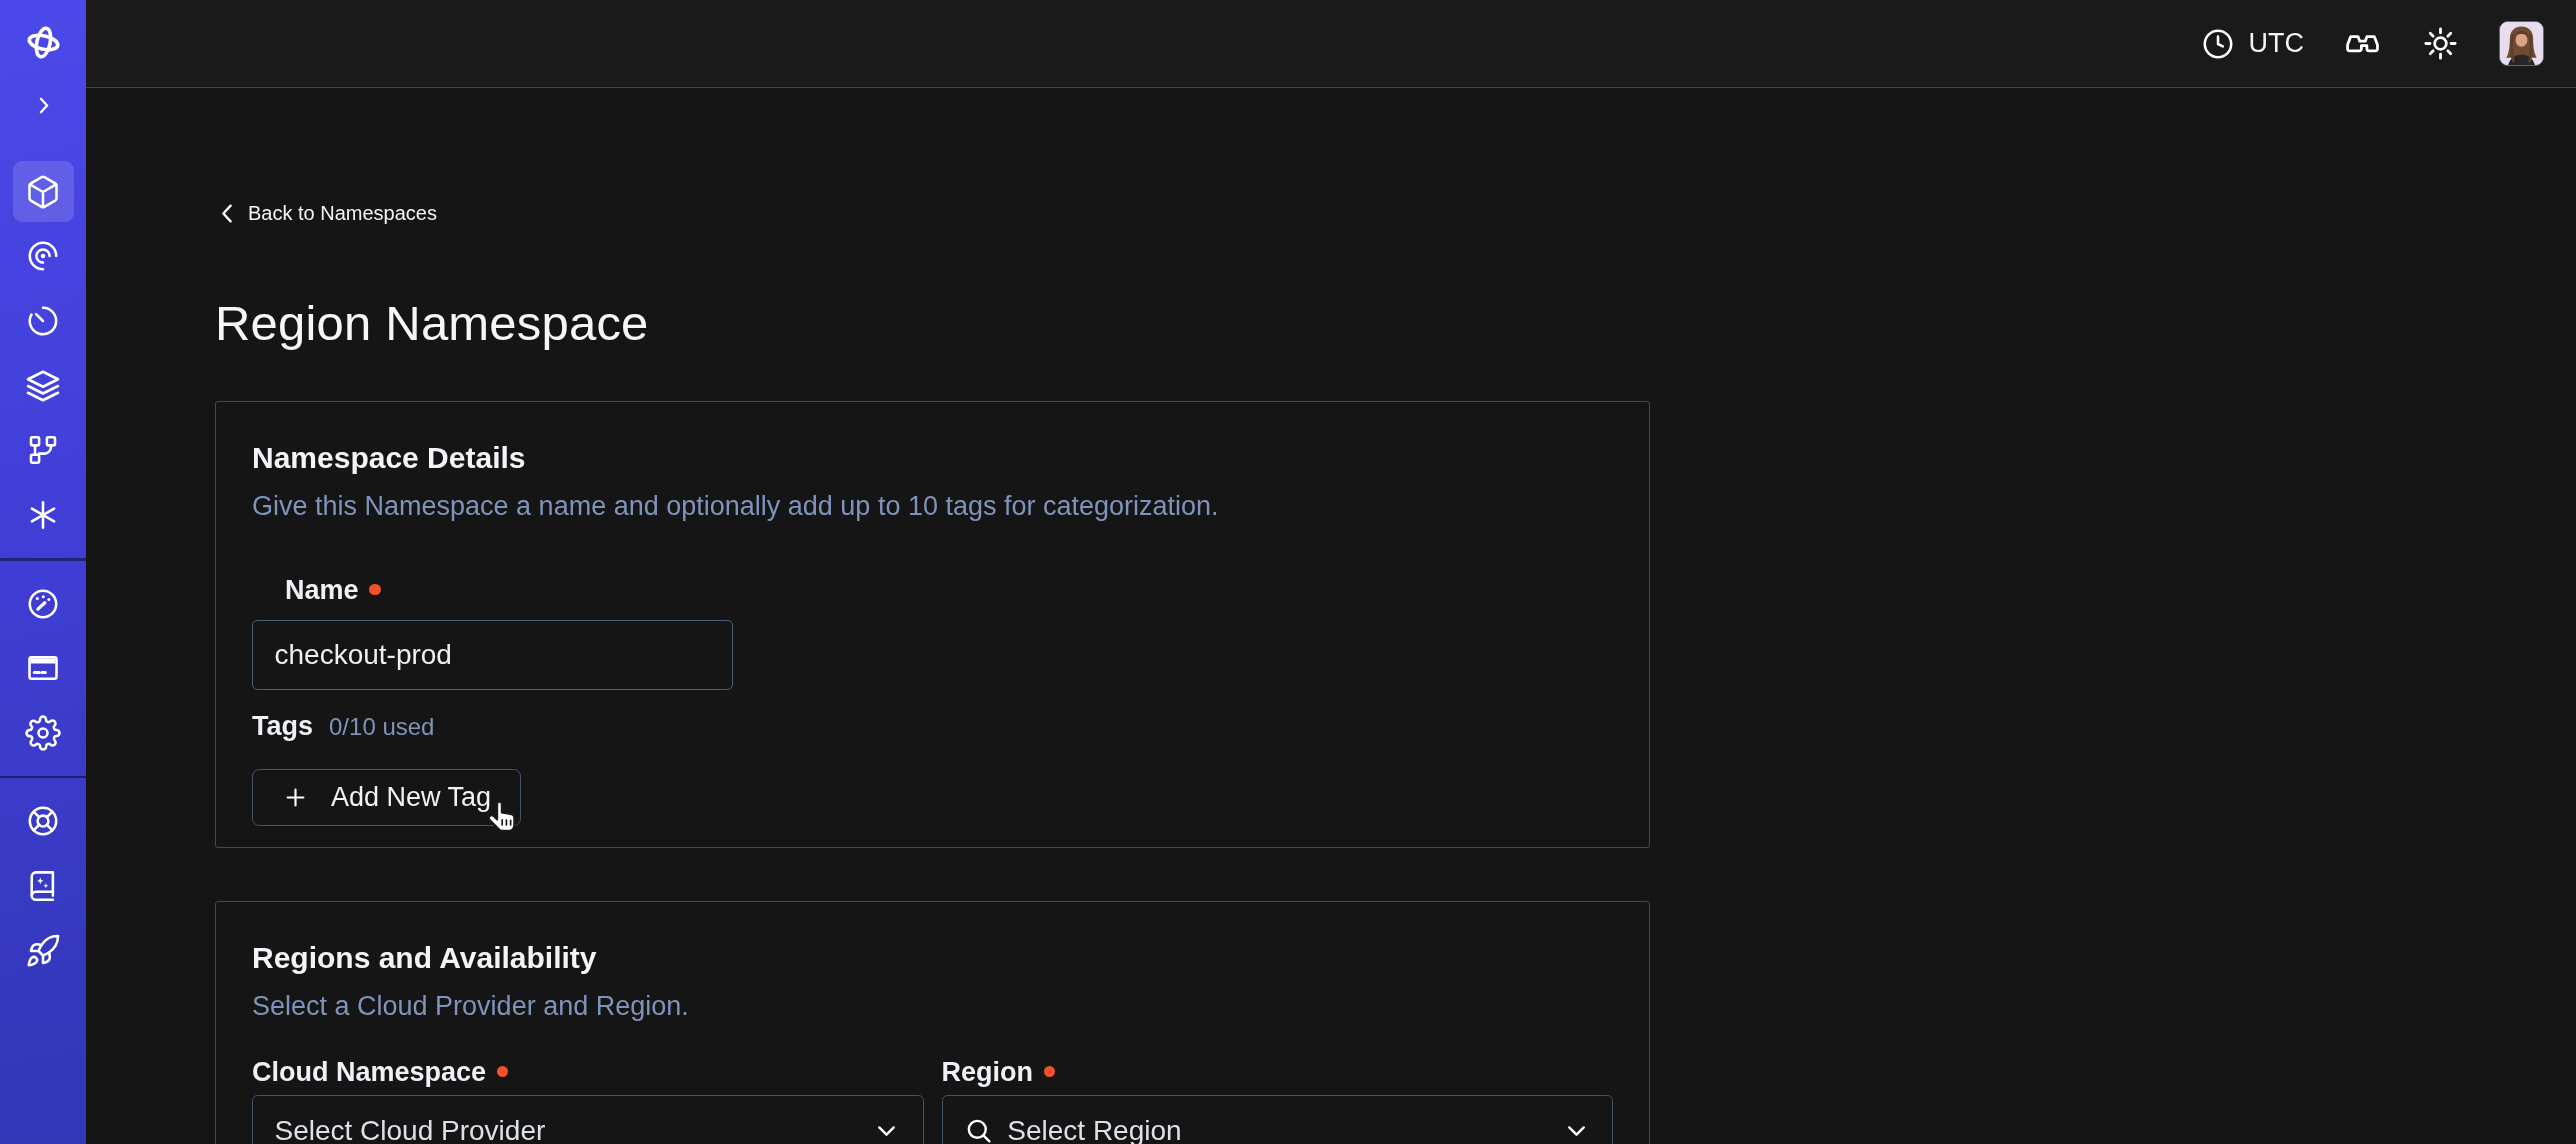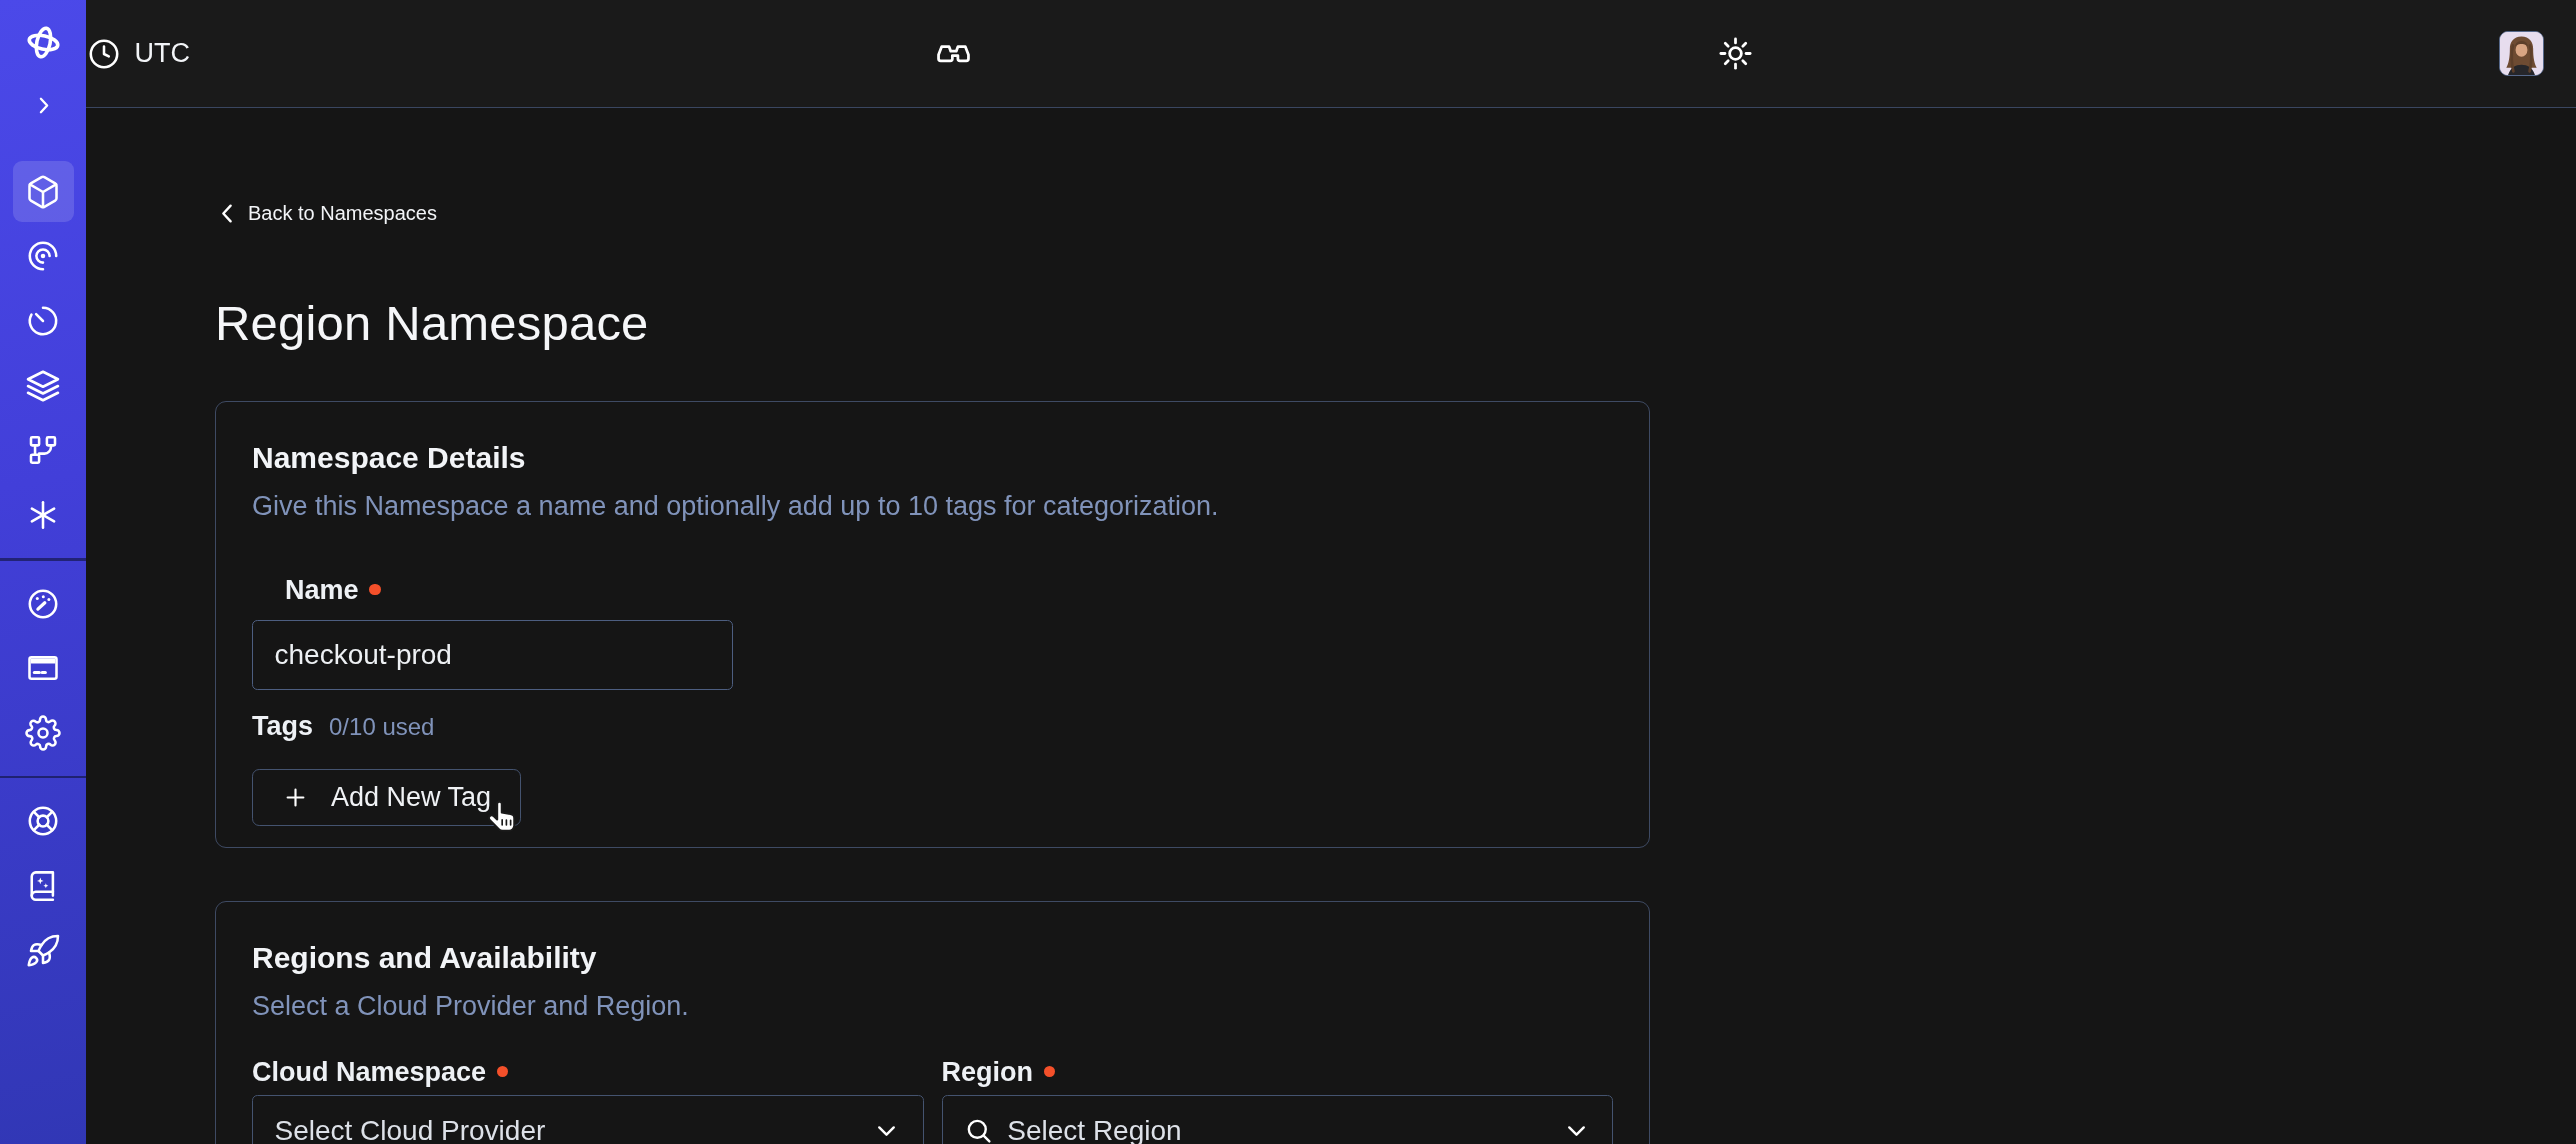--- a/index.html
+++ b/index.html
@@ -26,23 +26,23 @@
   .nav-group.g1 { margin-top:43px; }
   .nav-item {
     width:61px; height:61px; display:flex; align-items:center; justify-content:center;
     background:none; border:none; border-radius:9px; cursor:pointer;
   }
   .nav-item.active { background:rgba(255,255,255,0.14); }
   .side-divider { width:86px; height:2.7px; background:rgba(10,12,40,0.55); margin:12.5px 0; }
   .icon { stroke:#ffffff; fill:none; stroke-width:1.7; stroke-linecap:round; stroke-linejoin:round; }
   
   .topbar {
-    position:absolute; left:86px; right:0; top:0; height:108px;
+    position:absolute; left:86px; right:0; top:0; height:88px;
     background:#1a1a1a; border-bottom:1.8px solid #3a4660;
-    display:flex; align-items:center; justify-content:space-between; gap:39px;
+    display:flex; align-items:center; justify-content:flex-end; gap:39px;
     padding-right:32px; z-index:10;
   }
   .tz-btn {
     display:flex; align-items:center; gap:12.5px; background:none; border:none;
     color:#f2f4f7; font-size:27px; font-family:inherit; cursor:pointer;
   }
   .icon-btn { background:none; border:none; cursor:pointer; display:flex; align-items:center; }
   .avatar {
     width:45px; height:45px; border-radius:9px; border:1.8px solid #56688a;
     overflow:hidden; cursor:pointer; background:#e7ddee;
@@ -51,21 +51,21 @@
   .content {
     position:absolute; left:86px; top:88px; right:0; bottom:0;
     background:#151515; padding-left:129px; overflow:hidden;
   }
   .back-link {
     margin-top:113px; display:inline-flex; align-items:center; gap:8px;
     color:#f2f4f7; font-size:20px; text-decoration:none; cursor:pointer;
   }
   h1.page-title { margin-top:66px; font-size:49px; font-weight:500; letter-spacing:0.2px; color:#f5f6f8; }
   .card {
-    width:1435px; border:1.8px solid #3e4a63; border-radius:11px;
+    width:1435px; border:1.8px solid #3e4a63; border-radius:3px;
     padding:36px; background:#151515;
   }
   .card.c1 { margin-top:50px; height:447px; overflow:hidden; }
   .card.c2 { margin-top:53px; height:537px; overflow:hidden; }
   .card h2 { font-size:30px; font-weight:600; line-height:39px; color:#f2f4f7; }
   .card .subtitle { margin-top:10.7px; font-size:27px; line-height:36px; color:#8093ba; font-weight:400; }
   .field-label {
     display:flex; align-items:center; gap:10.7px;
     font-size:27px; line-height:32px; font-weight:600; color:#eef1f5;
   }

